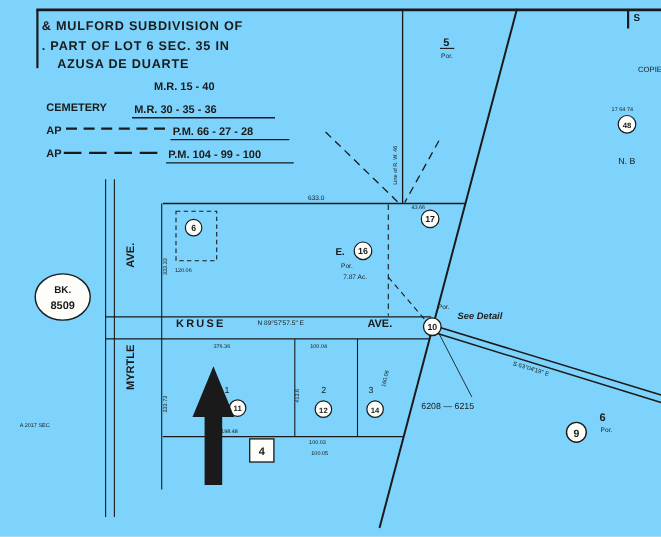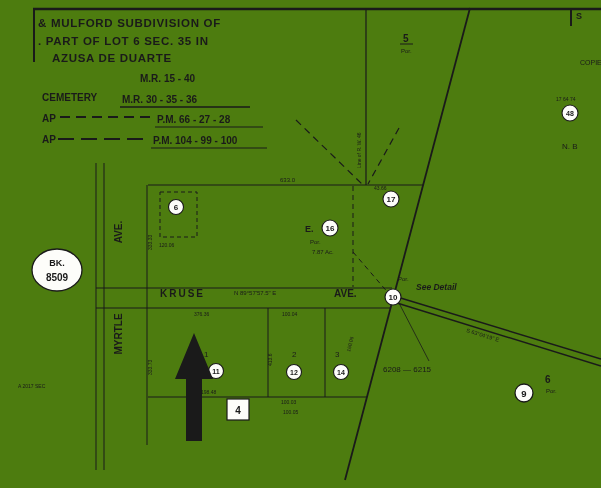--- a/index.html
+++ b/index.html
@@ -1,17 +1,17 @@
 <!DOCTYPE html>
 <html><head>
 <meta charset="utf-8">
 <style>
   html,body{margin:0;padding:0;background:#e9e9e6;}
   .sheet{
-    position:relative;width:601px;height:488px;background:#4d7c0f;
+    position:relative;width:601px;height:488px;background:#7dd3fc;
     overflow:hidden;font-family:"Liberation Sans",sans-serif;
   }
   svg{display:block}
   text{fill:#1a1a1a;font-family:"Liberation Sans",sans-serif;}
   .ln{stroke:#1a1a1a;fill:none;stroke-linecap:butt;}
   .fillblk{fill:#1a1a1a;stroke:none;}
   .white{fill:#fdfdfa;}
   .b12{font-size:11.5px;font-weight:bold;letter-spacing:.7px;}
   .b10{font-size:10px;font-weight:bold;}
   .b9{font-size:9px;font-weight:bold;}

